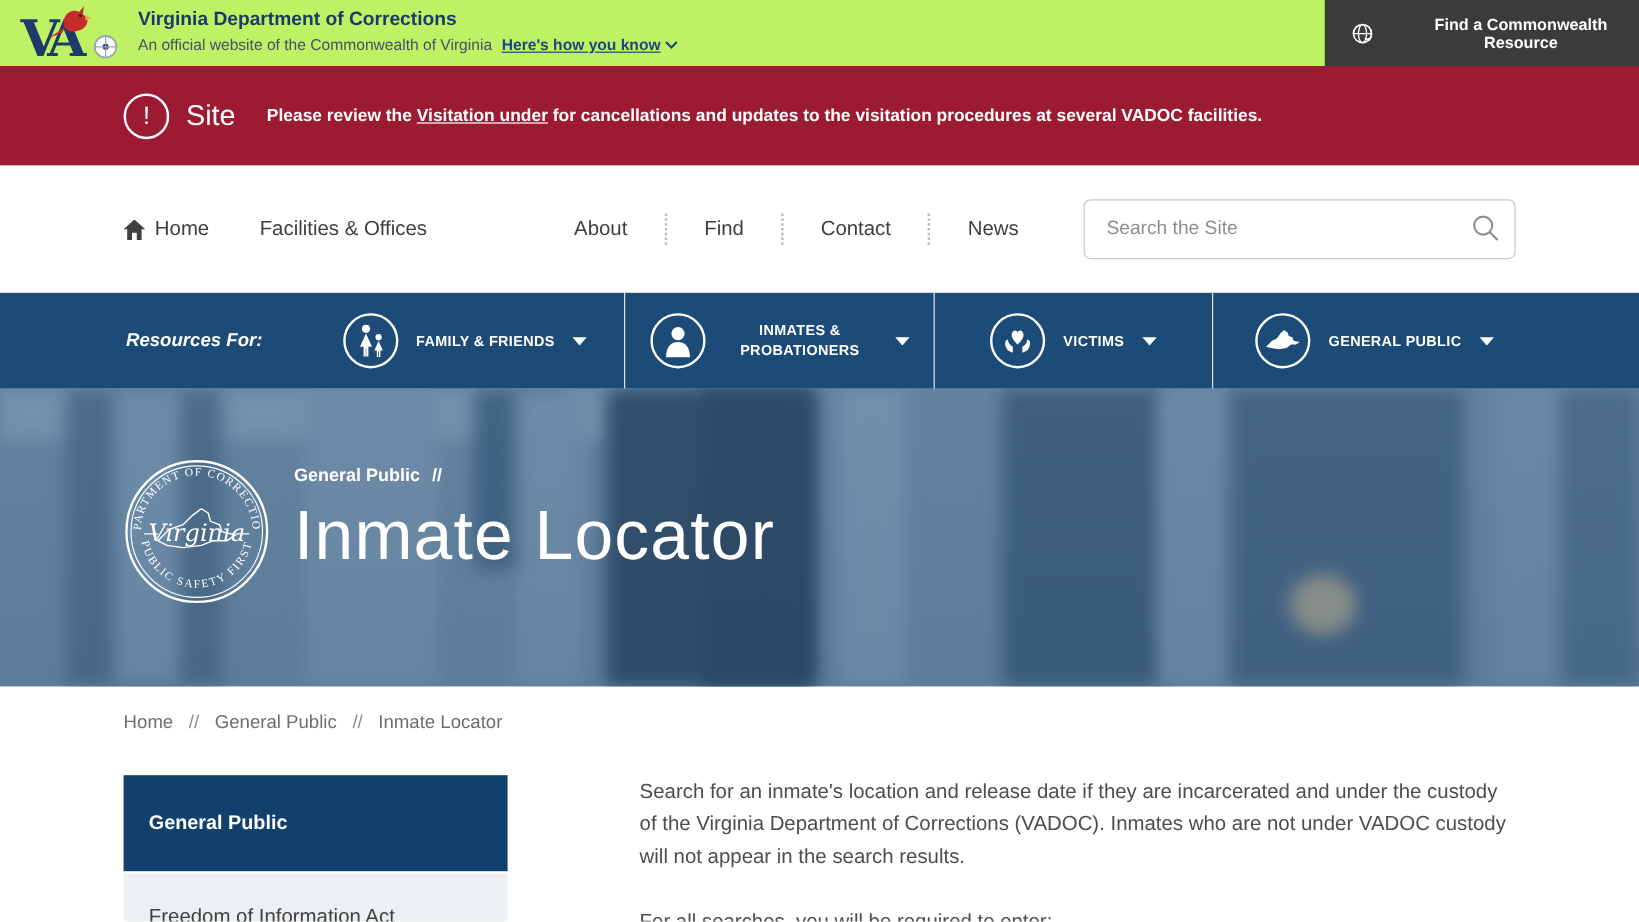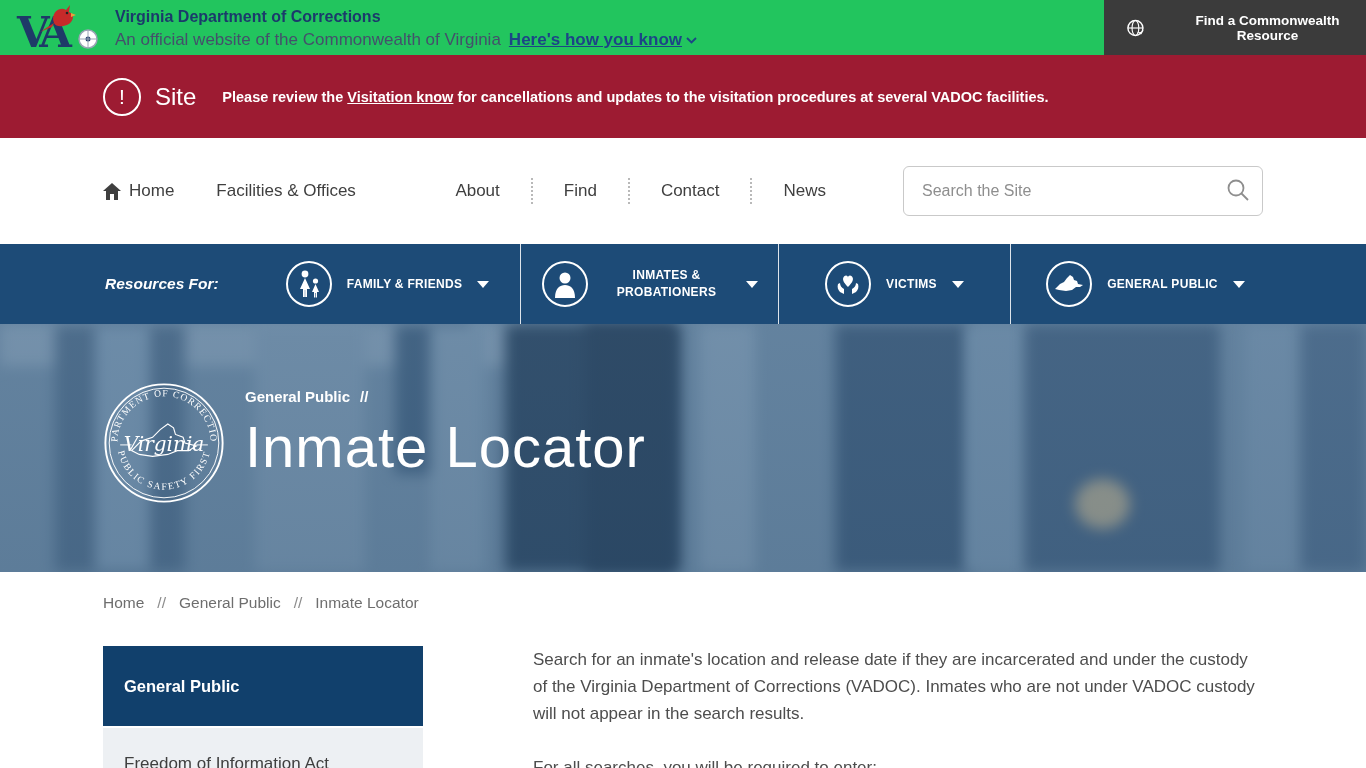--- a/index.html
+++ b/index.html
@@ -2,25 +2,25 @@
 <html><head>
 <meta charset="utf-8">
 <style>
   * { margin:0; padding:0; box-sizing:border-box; }
   html,body { width:1366px; height:768px; overflow:hidden; background:#fff;
               font-family:"Liberation Sans", sans-serif; }
 
   .container { width:1160px; margin:0 auto; position:relative; }
 
   
-  .header { height:55px; background:#22c55e; position:relative;padding-left:22px; }
+  .header { height:55px; background:#bef264; position:relative;padding-left:22px; }
   .logo-wrap { position:absolute; left:16px; top:3px; width:92px; height:50px; }
   .hdr-text { position:absolute; left:115px; top:8px; }
   .hdr-title { font-size:16px; font-weight:700; color:#1B3A6B; }
-  .hdr-sub-row { margin-top:4px; display:flex; align-items:center; font-size:17px; color:#44506B; }
+  .hdr-sub-row { margin-top:4px; display:flex; align-items:center; font-size:13px; color:#44506B; }
   .hyk { margin-left:8px; color:#1C4586; font-weight:700; text-decoration:underline; cursor:pointer;
          display:flex; align-items:center; gap:4px; }
   .res-btn { position:absolute; right:0; top:0; width:262px; height:55px; background:#3B3B3B;
              color:#fff; display:flex; align-items:center; gap:24px; padding-left:22px;
              font-size:13.5px; font-weight:700; cursor:pointer; border:none; }
 
   
   .alertbar { height:83px; background:#9D1B32; display:flex; align-items:center; }
   .alert-row { display:flex; align-items:center; }
   .alert-circle { width:38px; height:38px; border:2px solid #fff; border-radius:50%;
@@ -31,21 +31,21 @@
 
   
   .navbar { height:106px; background:#fff; display:flex; align-items:center; }
   .nav-row { width:1160px; margin:0 auto; display:flex; align-items:center;
              font-size:17px; color:#3F3F3F; }
   .nav-link { cursor:pointer; white-space:nowrap; }
   .nav-home { display:flex; align-items:center; gap:8px; cursor:pointer; }
   .nav-fo { margin-left:42px; }
   .nav-about { margin-left:auto; }
   .nav-dots { width:0; height:26px; border-left:2px dotted #B9B9B9; margin:0 31px; }
-  .search-wrap { margin-left:77px; position:relative; }
+  .search-wrap { margin-left:54px; position:relative; }
   .search-input { width:360px; height:50px; border:1px solid #C9C9C9; border-radius:6px;
                   padding:0 48px 0 18px; font-size:16px; color:#3F3F3F;
                   font-family:"Liberation Sans", sans-serif; }
   .search-input::placeholder { color:#8E8E8E; }
   .search-icon-btn { position:absolute; right:12px; top:12px; width:26px; height:26px;
                      background:none; border:none; cursor:pointer; }
 
   
   .resources { height:80px; background:#1D4B77; display:flex; align-items:stretch; color:#fff; }
   .res-label { display:flex; align-items:center; padding-left:105px; width:255px;
@@ -123,21 +123,21 @@
     <span>Find a Commonwealth Resource</span>
   </button>
 </div>
 
 <div class="alertbar">
   <div class="container">
     <div class="alert-row">
       <div class="alert-circle">!</div>
       <div class="alert-label">Site</div>
       <div class="alert-msg">
-        <span>Please review the </span><a>Visitation know</a><span> for cancellations and updates to the visitation procedures at several VADOC facilities.</span>
+        <span>Please review the </span><a>Visitation under</a><span> for cancellations and updates to the visitation procedures at several VADOC facilities.</span>
       </div>
     </div>
   </div>
 </div>
 
 <div class="navbar">
   <div class="nav-row">
     <div class="nav-home nav-link">
       <svg width="18" height="17" viewBox="0 0 18 17">
         <path d="M9,0 L18,8 H15 V17 H11 V11 H7 V17 H3 V8 H0 Z" fill="#3F3F3F"></path>

